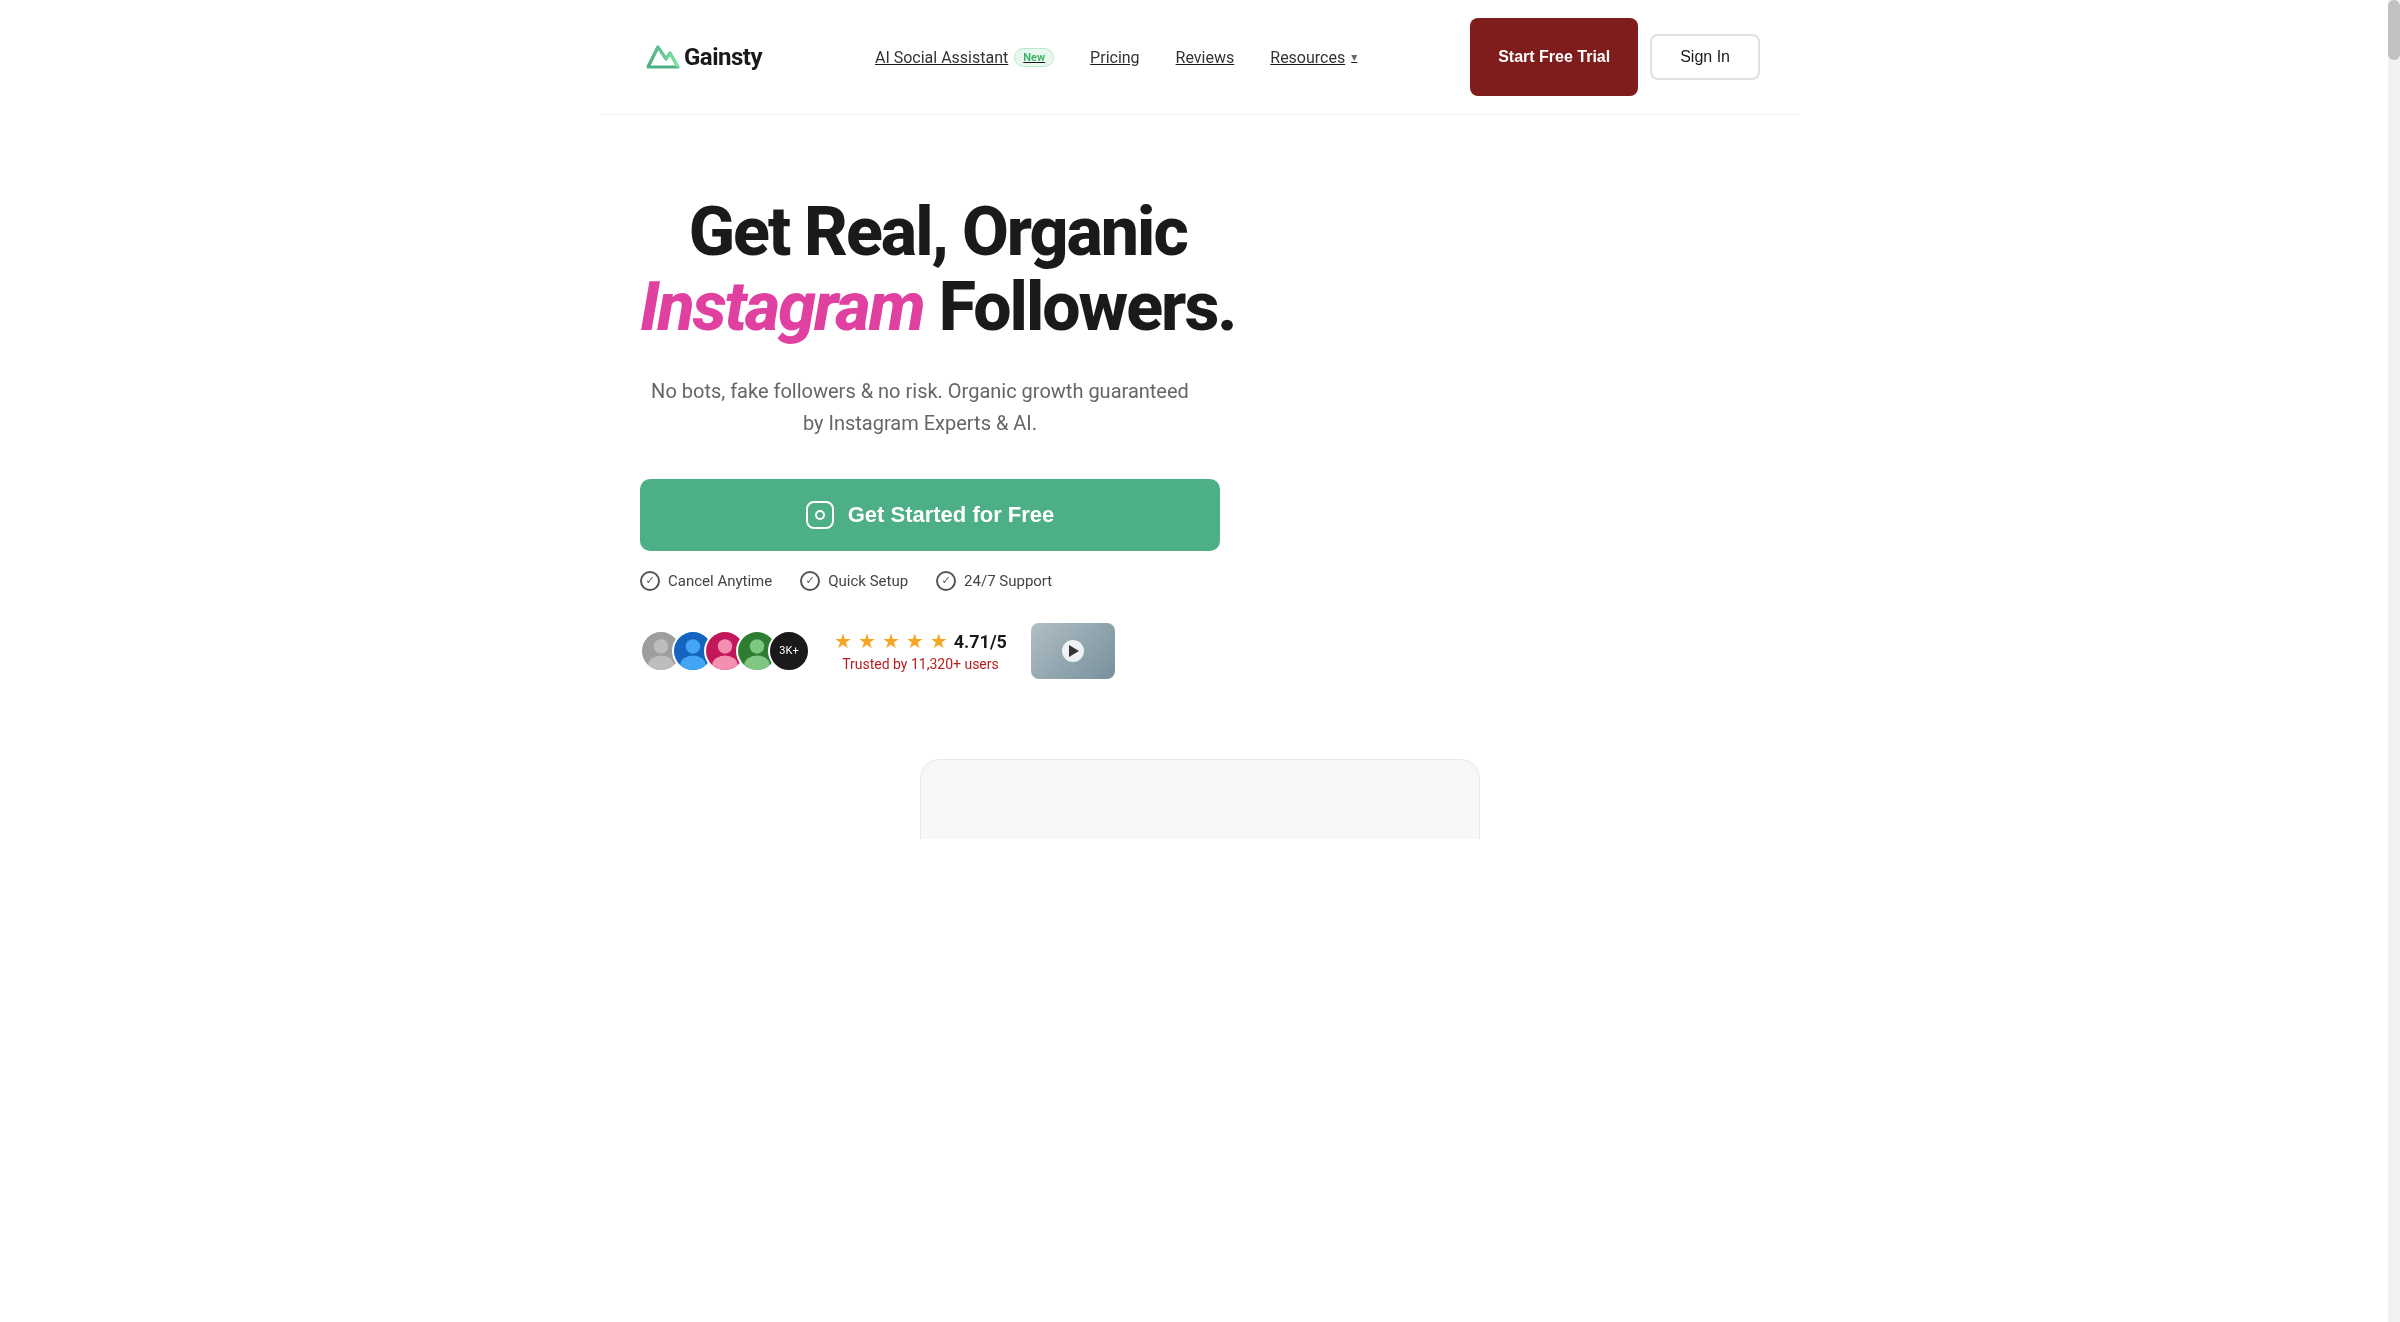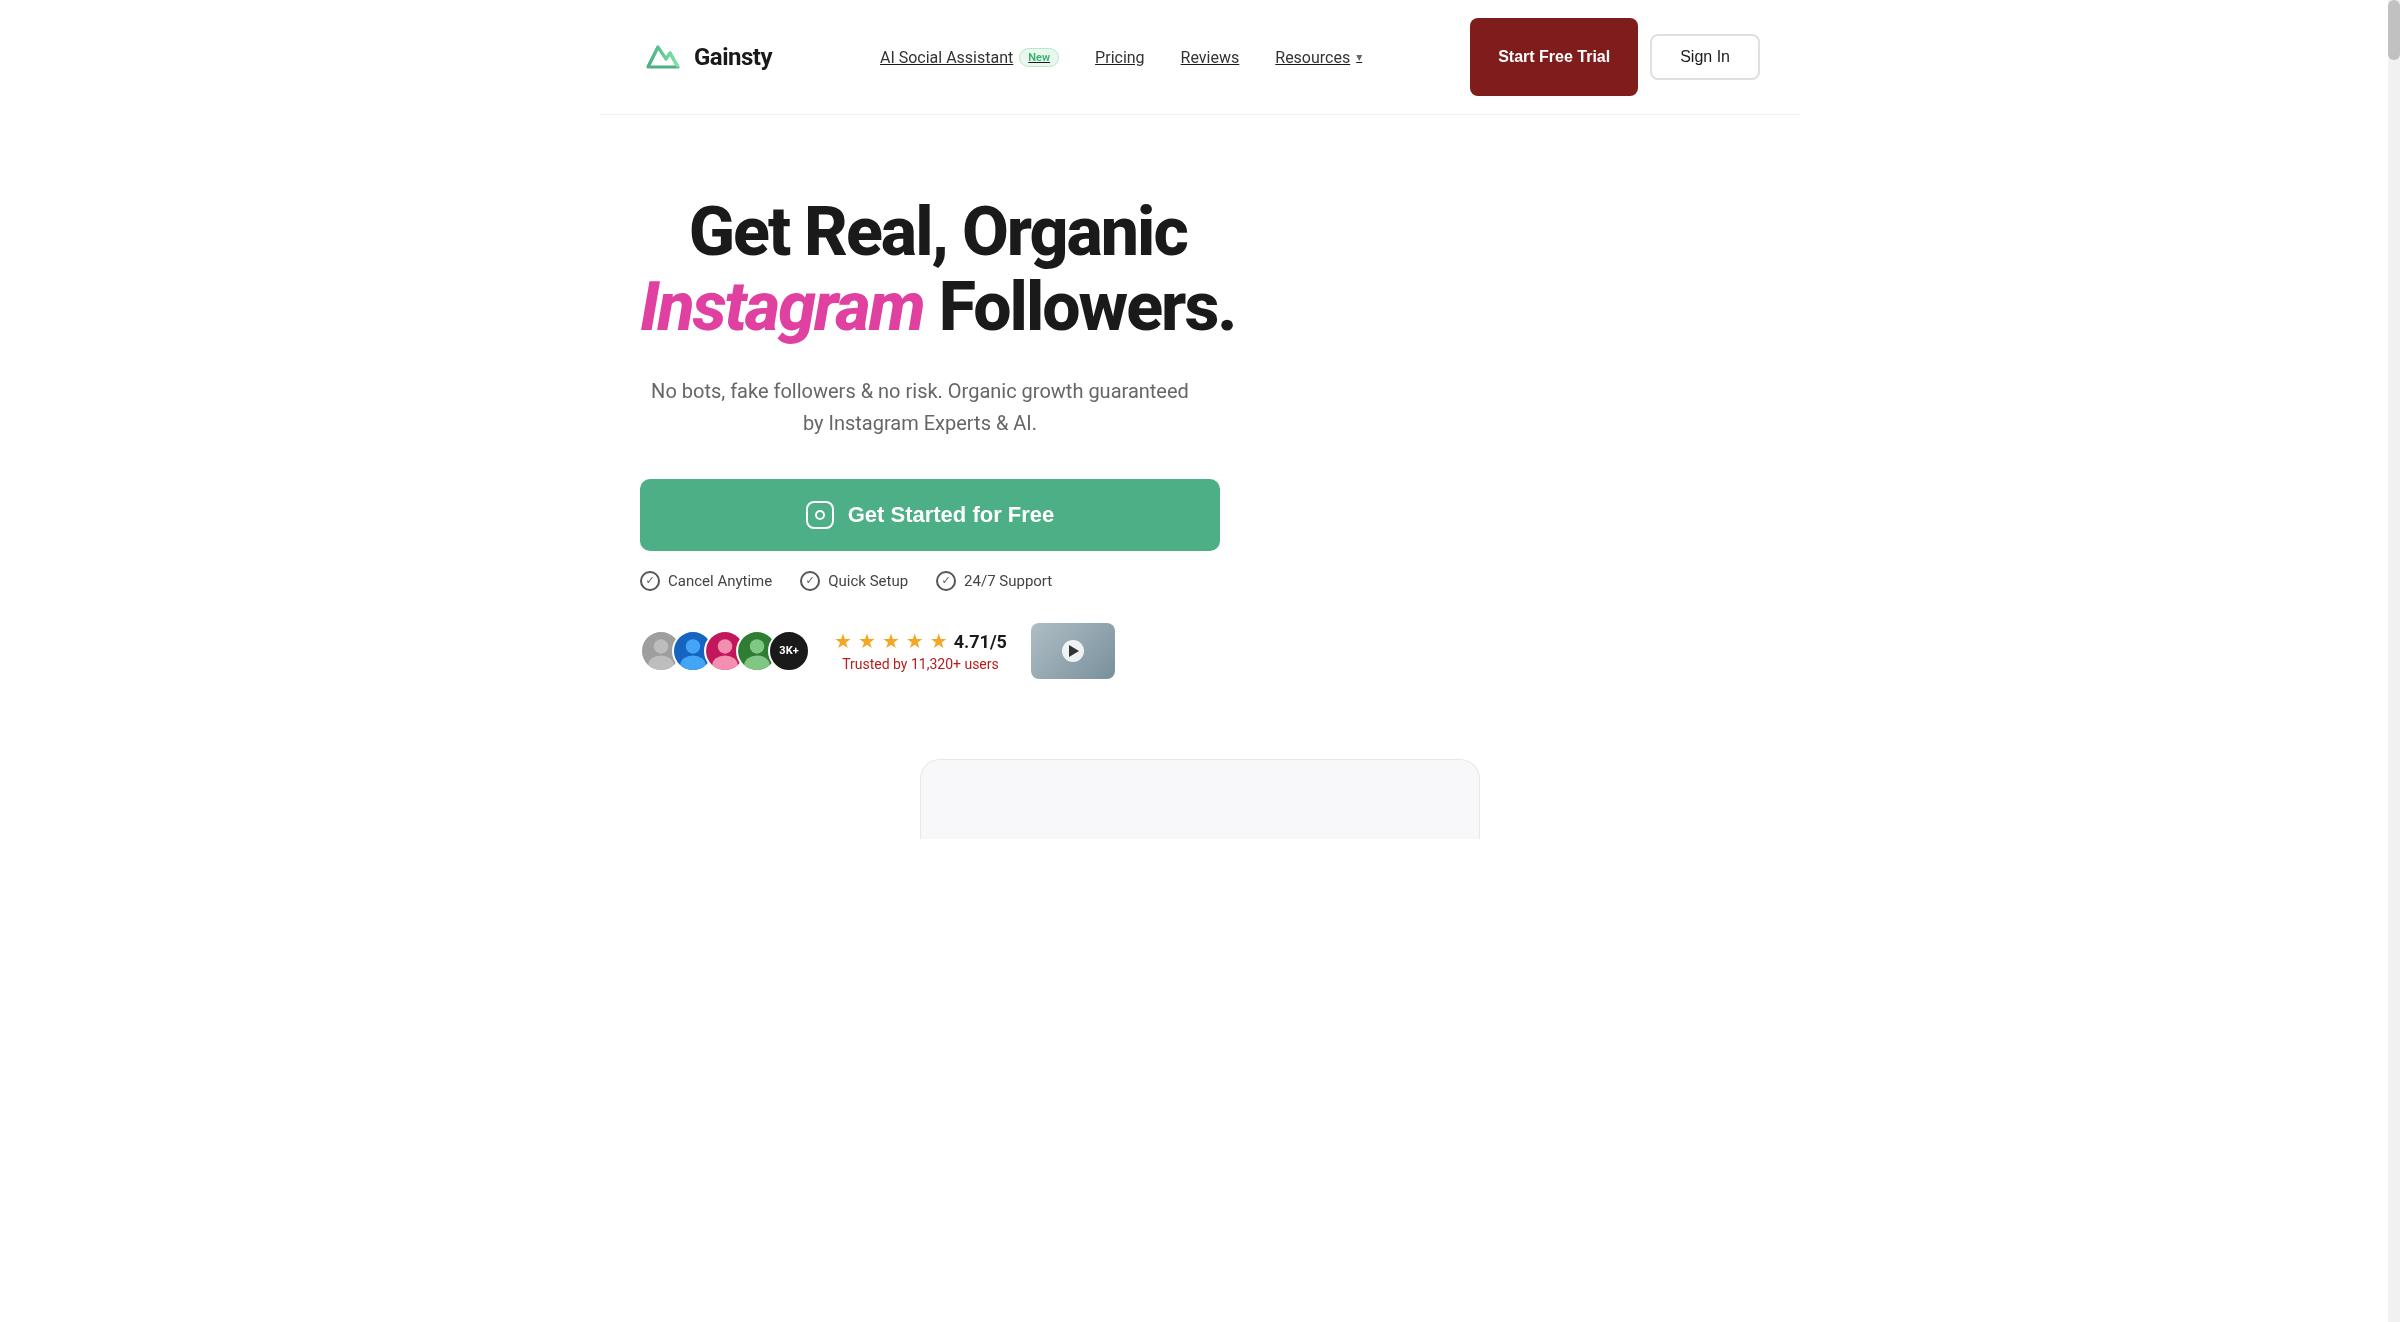--- a/index.html
+++ b/index.html
@@ -25,21 +25,20 @@
       border-bottom: 1px solid #f0f0f0;
       position: sticky;
       top: 0;
       background: #fff;
       z-index: 100;
     }
 
     .nav-logo {
       display: flex;
       align-items: center;
-      gap: 10px;
       text-decoration: none;
       cursor: pointer;
     }
 
     .nav-logo-icon {
       width: 44px;
       height: 44px;
     }
 
     .nav-logo-text {
@@ -231,21 +230,21 @@
     }
 
     .avatar:first-child {
       margin-left: 0;
     }
 
     .avatar-count {
       background: #1a1a1a;
       color: #fff;
       font-size: 11px;
-      font-weight: 700;
+      font-weight: 400;
     }
 
     .avatar-1 { background: #b0bec5; }
     .avatar-2 { background: #42a5f5; }
     .avatar-3 { background: #ef9a9a; }
     .avatar-4 { background: #a5d6a7; }
 
     .rating-section {
       display: flex;
       flex-direction: column;

